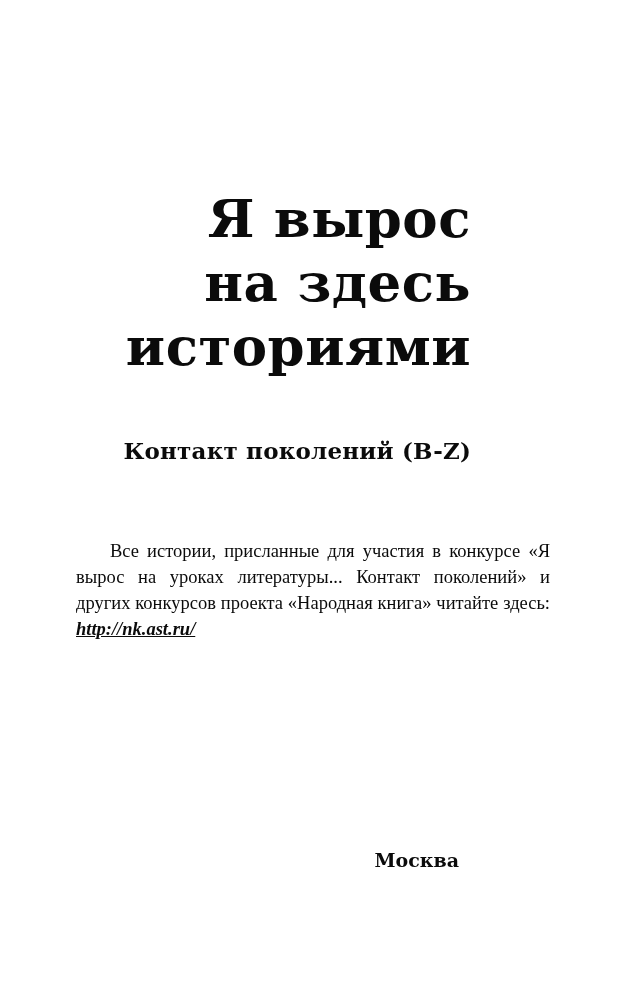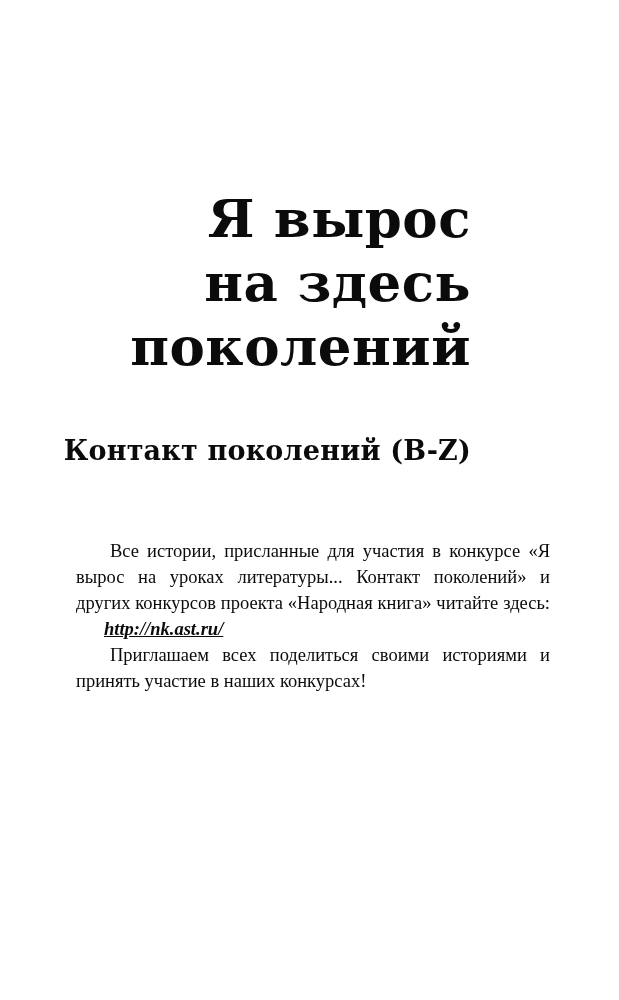--- a/index.html
+++ b/index.html
@@ -37,21 +37,21 @@
     white-space: nowrap;
   }
   .subtitle {
     position: absolute;
     top: 434px;
     left: 0;
     right: 72px;
     text-align: right;
     font-family: "DejaVu Serif", "Liberation Serif", serif;
     font-weight: 700;
-    font-size: 27px;
+    font-size: 23px;
     line-height: 34px;
     letter-spacing: 0.2px;
   }
   .body-block {
     position: absolute;
     top: 538px;
     left: 76px;
     width: 474px;
   }
   .para {
@@ -67,21 +67,20 @@
   }
   .para.second {
     text-indent: 34px;
     margin-top: 0;
   }
   .link {
     font-weight: 700;
     font-style: italic;
     text-decoration: underline;
     color: #0b0b0b;
-    margin-left: 28px;
   }
   .imprint {
     position: absolute;
     left: 0;
     right: 84px;
     top: 846px;
     text-align: right;
   }
   .imprint div {
     font-family: "DejaVu Serif", "Liberation Serif", serif;
@@ -91,26 +90,26 @@
   }
 </style>
 </head>
 <body>
 
 <div class="page">
 
   <div class="title-block">
     <div class="title-line">Я вырос</div>
     <div class="title-line">на здесь</div>
-    <div class="title-line">поколений</div>
+    <div class="title-line">историями</div>
   </div>
 
   <div class="subtitle">Контакт поколений (B-Z)</div>
 
   <div class="body-block">
     <p class="para first"><span>Все истории, присланные для участия в конкурсе «Я вырос на уроках литературы... Контакт поколений» и других конкурсов проекта «Народная книга» читайте здесь: </span><a class="link" href="#">http://nk.ast.ru/</a></p>
-    <p class="para second">Приглашаем всех поделиться своими историями и принять участие в наших конкурсах!</p>
   </div>
 
   <div class="imprint">
+    <div>Москва</div>
   </div>
 
 </div>
 
 </body></html>

